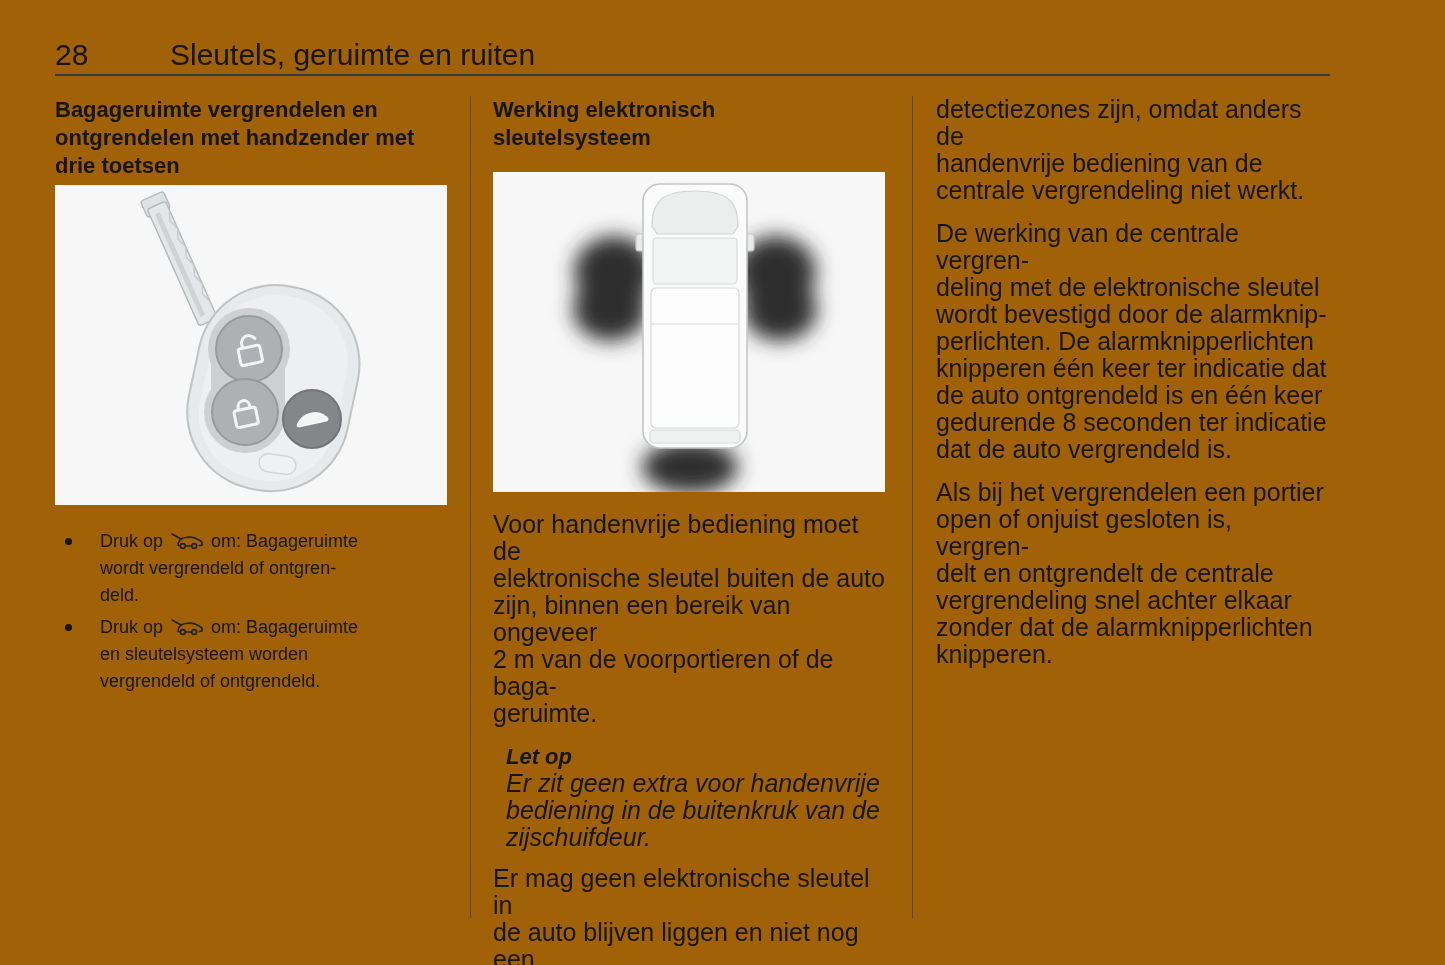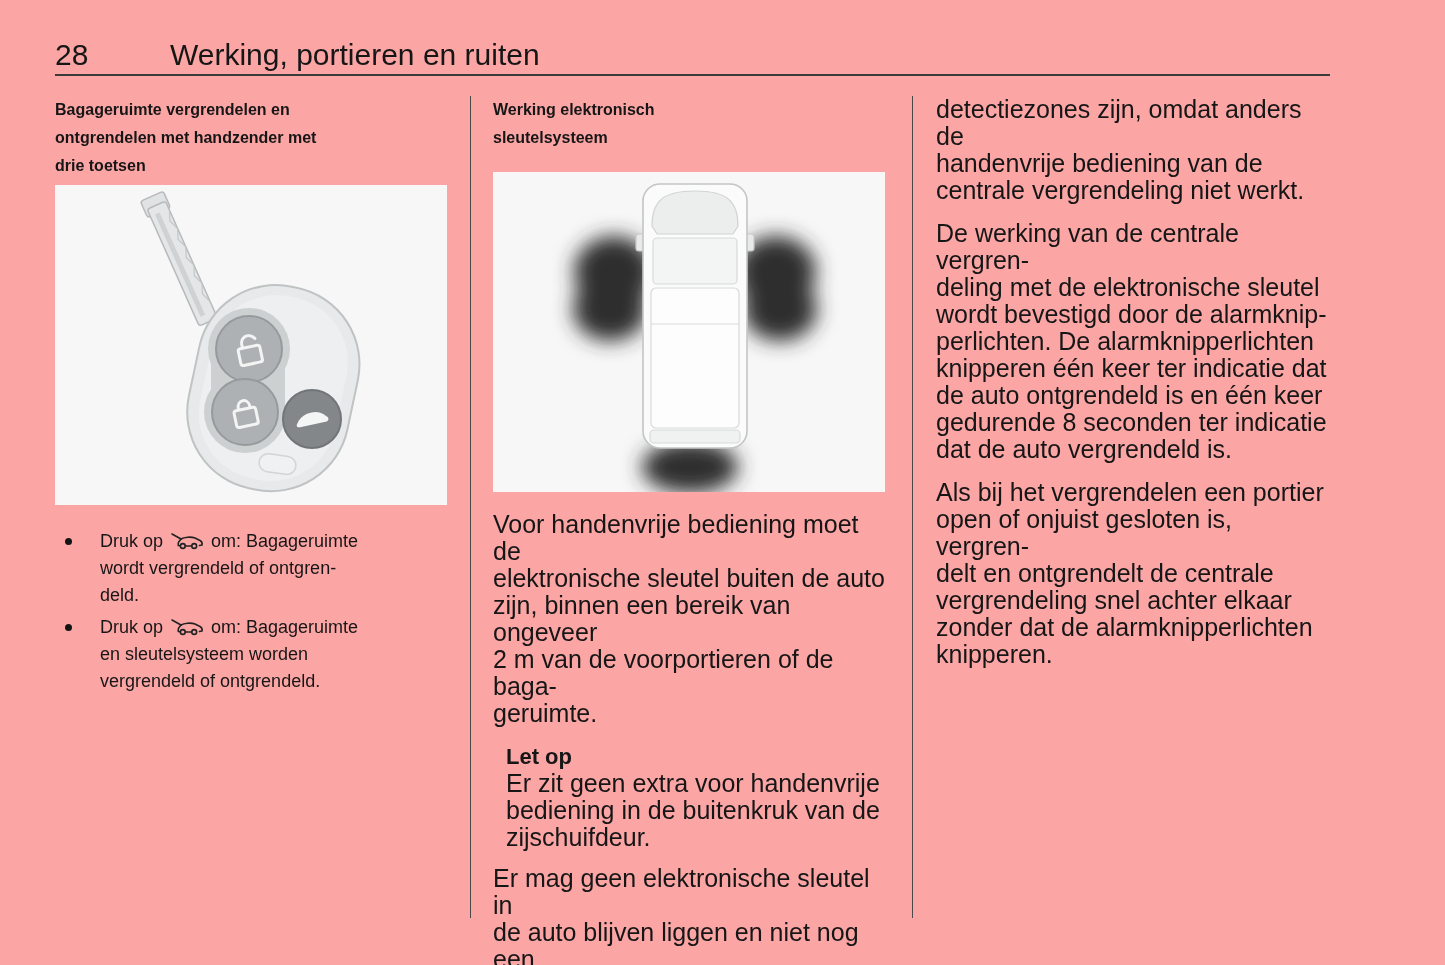--- a/index.html
+++ b/index.html
@@ -1,64 +1,64 @@
 <!DOCTYPE html>
 <html><head>
 <meta charset="utf-8">
 <style>
   html,body{margin:0;padding:0;background:#ffffff;}
   .page{
     position:relative;
     width:1445px;height:965px;
-    background:#fca5a5;
+    background:#a16207;
     font-family:"Liberation Sans", sans-serif;
     color:#161616;
     overflow:hidden;
   }
   
   .header{position:absolute;left:55px;top:0;width:1275px;height:76px;}
   .header-rule{position:absolute;left:0;bottom:0;width:100%;height:2px;background:#3a3a3a;}
   .page-number{position:absolute;left:0;top:38px;font-size:30px;line-height:34px;}
   .page-title{position:absolute;left:115px;top:38px;font-size:30px;line-height:34px;}
   
   .columns{position:absolute;left:55px;top:96px;width:1275px;height:822px;display:flex;}
   .col{white-space:normal;}
   .col1{width:392px;}
   .col2{width:392px;}
   .col3{width:394px;}
   .sep{width:1px;background:#4a4a4a;}
   .sep1{margin-left:23px;margin-right:22px;}
   .sep2{margin-left:27px;margin-right:23px;}
   .col-heading{
-    font-size:16px;line-height:28px;font-weight:bold;
+    font-size:22px;line-height:28px;font-weight:bold;
     white-space:pre-line;margin:0 0 0 0;
   }
   .body-text{font-size:25px;line-height:27px;white-space:pre-line;}
   .para{margin:0 0 16px 0;}
   .figure{background:#f7f7f7;display:block;}
   .fig1{margin-top:5px;margin-bottom:23px;}
   .fig2{margin-top:20px;margin-bottom:19px;}
   
   .bullet-list{margin-top:4px;}
   .bullet-row{display:flex;margin-bottom:5px;}
   .bullet-dot{flex:0 0 7px;width:7px;height:7px;border-radius:50%;background:#141414;margin:10px 0 0 10px;}
   .bullet-content{margin-left:28px;font-size:18px;line-height:27px;white-space:pre-line;}
   .inline-icon{display:inline-block;vertical-align:-3px;margin:0 2px;}
   
-  .notice{margin:12px 0 14px 13px;}
+  .notice{margin:12px 0 14px 13px;font-style:italic;}
   .notice-title{font-weight:bold;font-size:22px;line-height:27px;}
 </style>
 </head>
 <body>
 
 <div class="page">
 
   <div class="header">
     <span class="page-number">28</span>
-    <span class="page-title">Werking, portieren en ruiten</span>
+    <span class="page-title">Sleutels, geruimte en ruiten</span>
     <div class="header-rule"></div>
   </div>
 
   <div class="columns">
 
     <div class="col col1">
       <div class="col-heading">Bagageruimte vergrendelen en
 ontgrendelen met handzender met
 drie toetsen</div>
 

